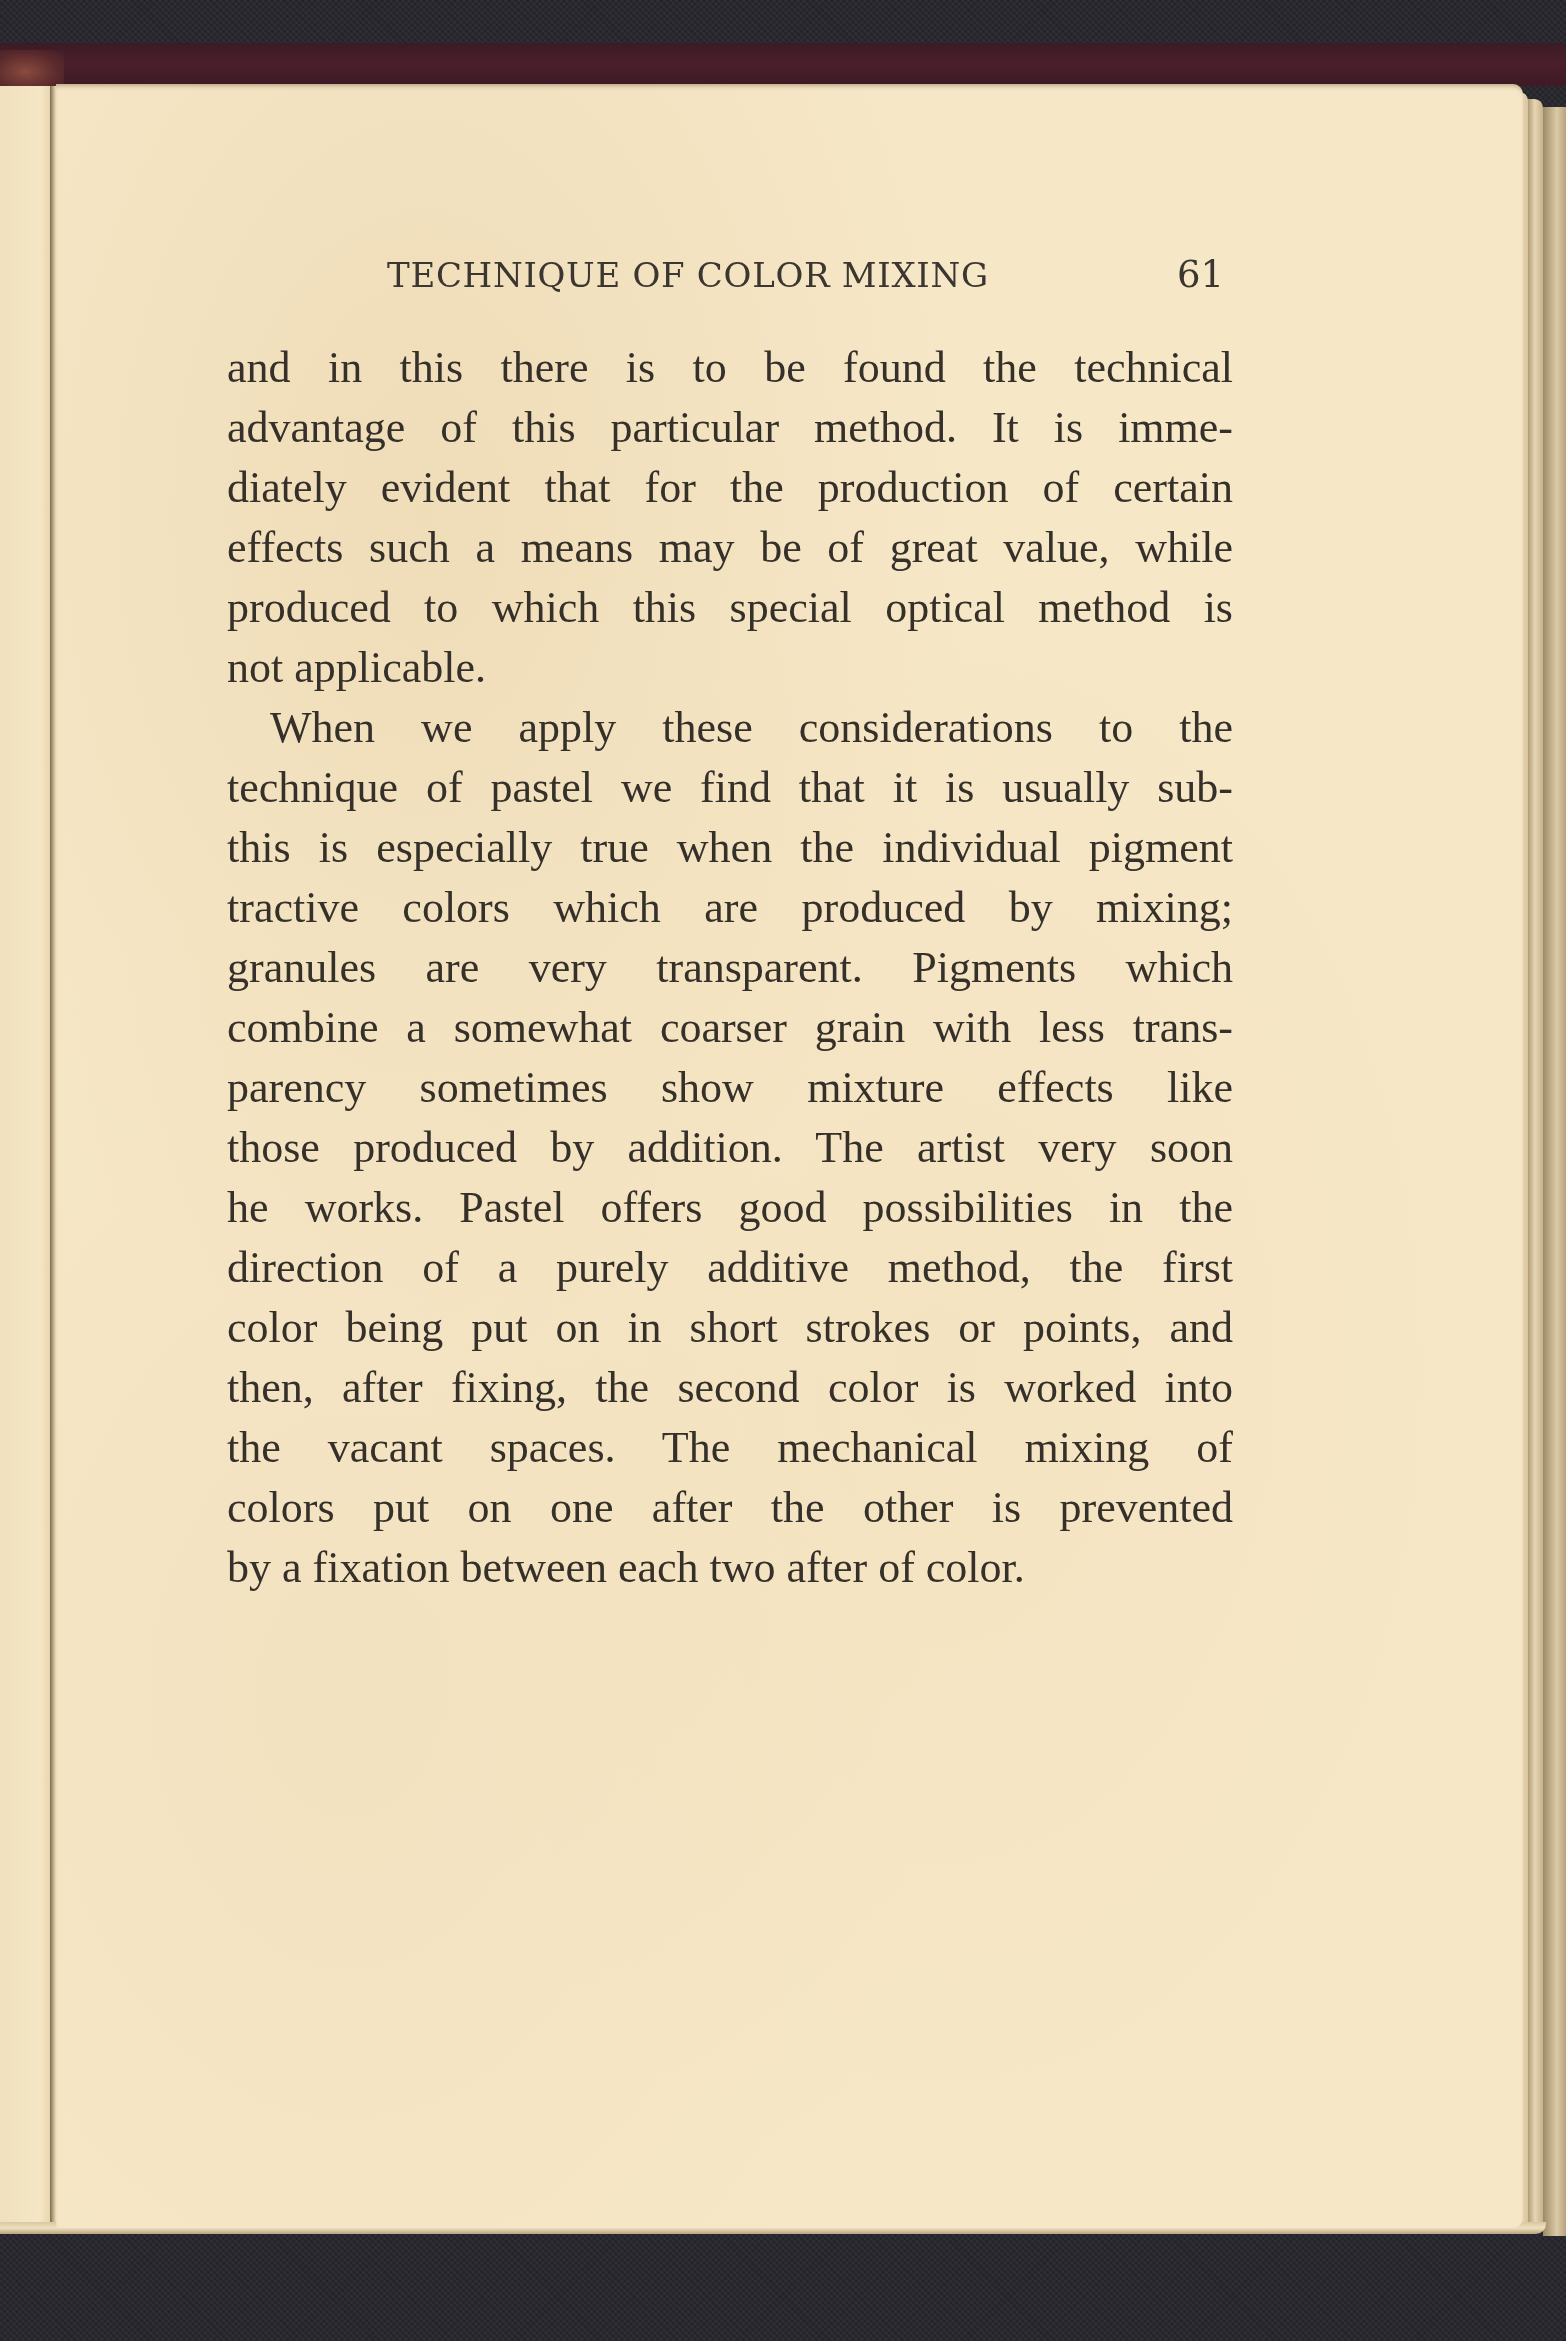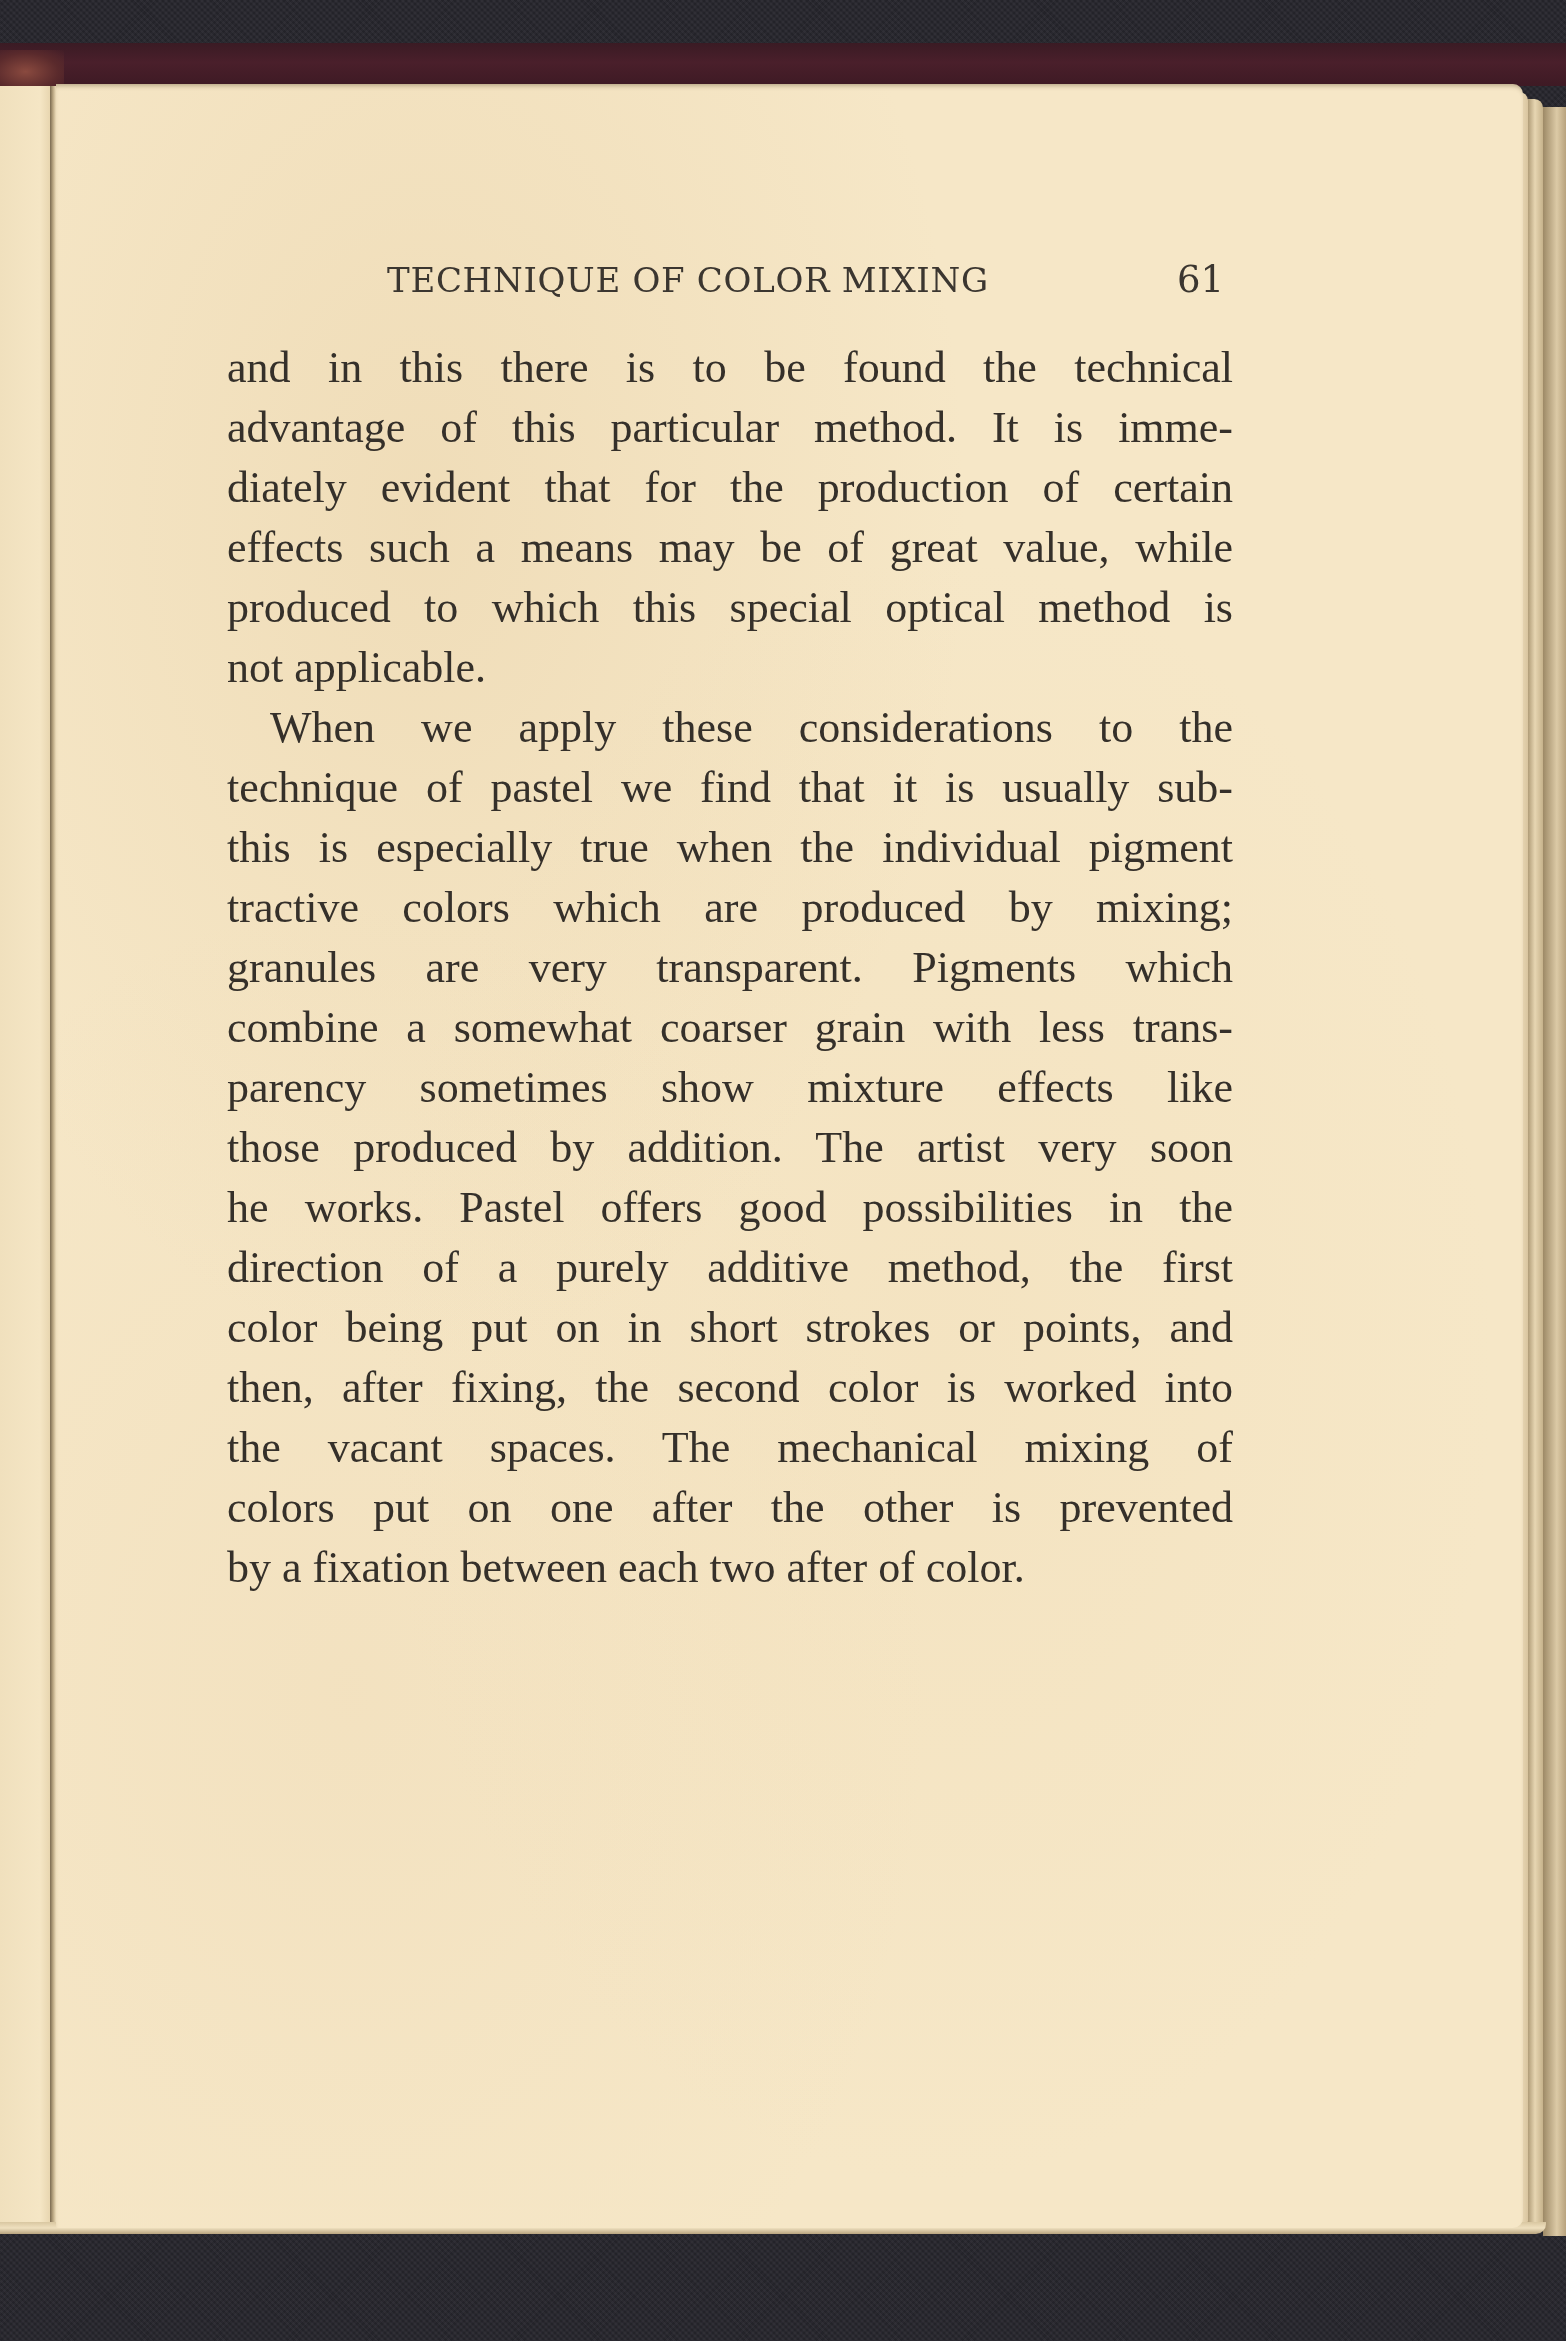--- a/index.html
+++ b/index.html
@@ -93,33 +93,34 @@
       left: 0;
       top: 2222px;
       width: 1546px;
       height: 11.5px;
       background: linear-gradient(180deg, #d9c7a1 0%, #efe0bf 50%, #b8a47f 100%);
       border-radius: 0 0 10px 0;
     }
     .running-head {
       position: absolute;
       left: 387px;
-      top: 258px;
+      top: 241px;
       width: 837px;
       font-family: "DejaVu Serif", serif;
       color: #3b3630;
       font-size: 34px;
       letter-spacing: 0.7px;
       display: flex;
       justify-content: space-between;
       align-items: baseline;
     }
     .page-number {
       font-size: 37px;
       letter-spacing: 0;
+      margin-top: 12px;
     }
     .body-text {
       position: absolute;
       left: 217px;
       top: 338px;
       width: 1016px;
       font-family: "Liberation Serif", serif;
       color: #35302a;
       font-size: 44px;
       line-height: 60px;

